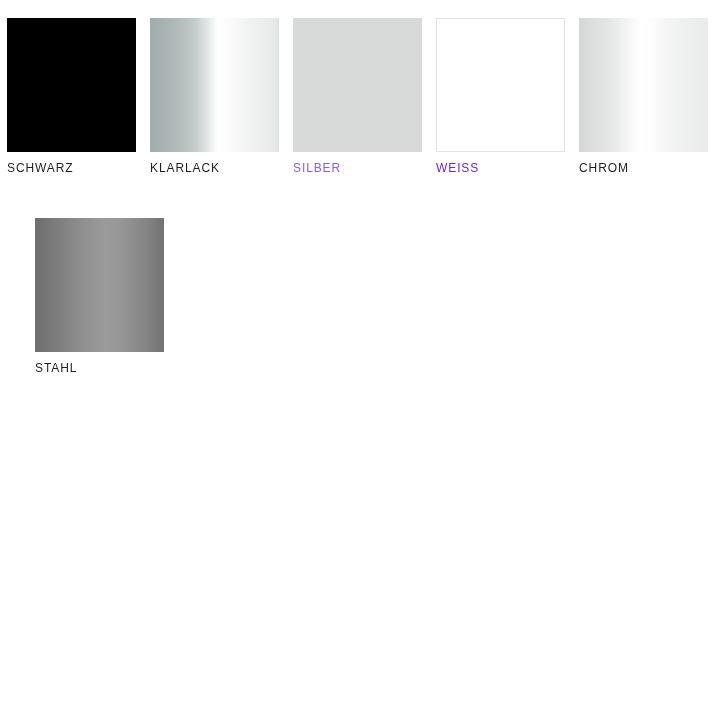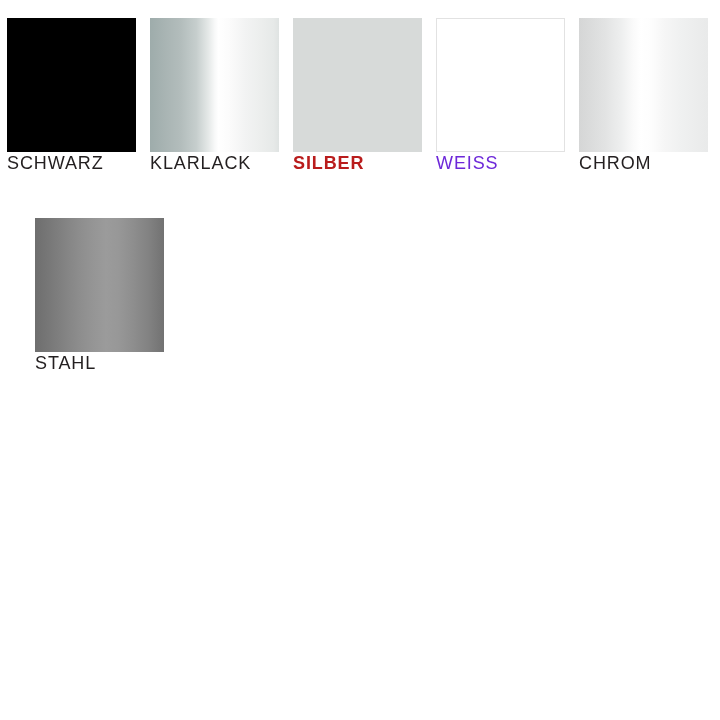--- a/index.html
+++ b/index.html
@@ -31,22 +31,22 @@
 
   .swatch-chip {
     width: 129px;
     height: 134px;
     box-sizing: border-box;
     display: block;
   }
 
   .swatch-label {
     display: block;
-    margin-top: 4px;
-    font-size: 18px;
+    margin-top: 9px;
+    font-size: 12px;
     line-height: 15px;
     letter-spacing: 0.9px;
     color: #231f20;
     white-space: nowrap;
     font-weight: 400;
   }
   .fill-bordered {
     border: 1px solid #e2e2e2;
   }
 </style>
@@ -57,21 +57,21 @@
     <div class="swatch-cell" style="left: 7px; top: 18px;">
       <div class="swatch-chip" style="width: 129px; height: 134px; background: rgb(0, 0, 0);"></div>
       <span class="swatch-label" style="color: rgb(35, 31, 32);">SCHWARZ</span>
     </div>
     <div class="swatch-cell" style="left: 150px; top: 18px;">
       <div class="swatch-chip" style="width: 129px; height: 134px; background: linear-gradient(to right, rgb(158, 172, 171) 0%, rgb(167, 179, 178) 10%, rgb(179, 189, 188) 24%, rgb(198, 206, 205) 36%, rgb(228, 232, 231) 45%, rgb(247, 248, 248) 50%, rgb(255, 255, 255) 53%, rgb(251, 251, 251) 62%, rgb(242, 243, 243) 74%, rgb(236, 238, 237) 86%, rgb(230, 233, 232) 96%, rgb(223, 227, 226) 100%);"></div>
       <span class="swatch-label" style="color: rgb(35, 31, 32);">KLARLACK</span>
     </div>
     <div class="swatch-cell" style="left: 293px; top: 18px;">
       <div class="swatch-chip" style="width: 129px; height: 134px; background: rgb(215, 218, 217);"></div>
-      <span class="swatch-label" style="color: #b91c1c; font-weight: bold;">SILBER</span>
+      <span class="swatch-label" style="color: #8b5cf6;">SILBER</span>
     </div>
     <div class="swatch-cell" style="left: 436px; top: 18px;">
       <div class="swatch-chip fill-bordered" style="width: 129px; height: 134px; background: rgb(255, 255, 255); border: 1px solid rgb(226, 226, 226);"></div>
       <span class="swatch-label" style="color: #6d28d9;">WEISS</span>
     </div>
     <div class="swatch-cell" style="left: 579px; top: 18px;">
       <div class="swatch-chip" style="width: 129px; height: 134px; background: linear-gradient(to right, rgb(213, 214, 214) 0%, rgb(218, 219, 219) 8%, rgb(226, 227, 227) 20%, rgb(238, 239, 239) 33%, rgb(250, 250, 250) 42%, rgb(255, 255, 255) 48%, rgb(253, 253, 253) 56%, rgb(246, 246, 246) 66%, rgb(240, 241, 241) 78%, rgb(236, 237, 237) 90%, rgb(233, 234, 234) 100%);"></div>
       <span class="swatch-label" style="color: rgb(35, 31, 32);">CHROM</span>
     </div>
     <div class="swatch-cell" style="left: 7px; top: 218px; padding-left: 28px;">

